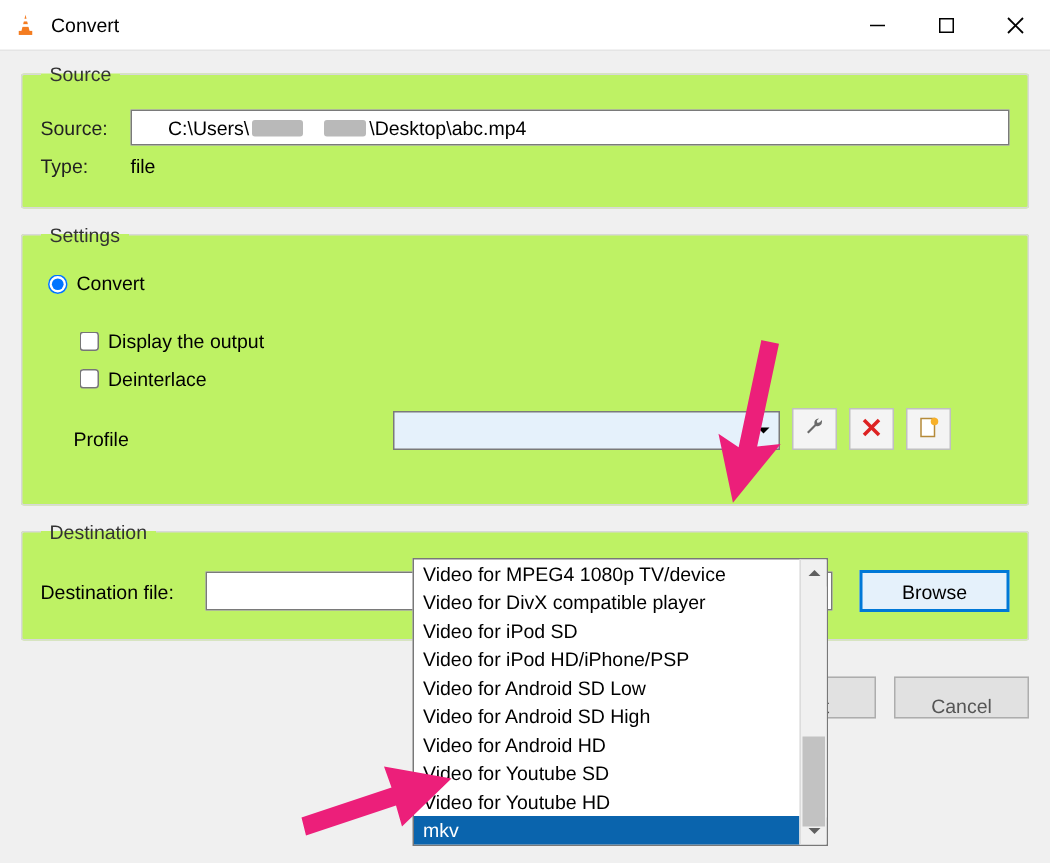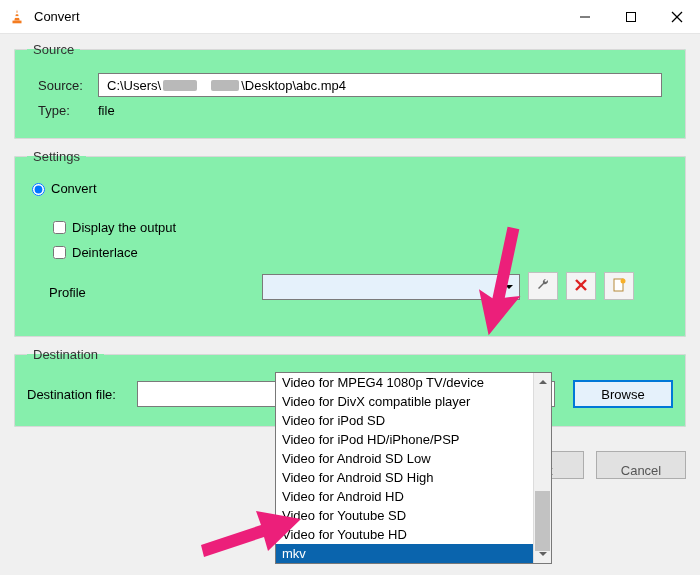--- a/index.html
+++ b/index.html
@@ -4,25 +4,25 @@
 <style>
   * { box-sizing: border-box; font-family: "Segoe UI", Tahoma, sans-serif; font-size: 13px; }
   body { margin: 0; background: #f0f0f0; width: 700px; height: 575px; position: relative; overflow: hidden; }
   .titlebar { height: 34px; background: #ffffff; display: flex; align-items: center; padding: 0 0 0 8px; border-bottom: 1px solid #e5e5e5; }
   .titlebar .icon { width: 18px; height: 18px; margin-right: 8px; }
   .titlebar .title { flex: 0 0 auto; color: #000; }
   .titlebar .spacer { flex: 1; }
   .winbtn { width: 46px; height: 32px; display: flex; align-items: center; justify-content: center; color: #000; }
   .winbtn svg { width: 12px; height: 12px; }
   .dialog-body { padding: 8px 14px; }
-  fieldset { border: 1px solid #d8d8d8; border-radius: 2px; padding: 10px 12px 14px; margin: 0 0 10px 0; background: #86efac; }
+  fieldset { border: 1px solid #d8d8d8; border-radius: 2px; padding: 10px 12px 14px; margin: 0 0 10px 0; background: #bef264; }
   legend { padding: 0 6px; color: #333; }
-  .row { display: flex; align-items: center; margin: 6px 11px; }
+  .row { display: flex; align-items: center; margin: 6px 0; }
   .lbl { width: 60px; color: #222; }
-  .source-input { flex: 1; border: 1px solid #7a7a7a; background: #fff; padding: 3px 8px; font-family: "Segoe UI", sans-serif; font-size: 13px; height: 24px; display: flex; align-items: center; overflow: hidden; white-space: nowrap; }
+  .source-input { flex: 1; border: 1px solid #7a7a7a; background: #fff; padding: 3px 24px; font-family: "Segoe UI", sans-serif; font-size: 13px; height: 24px; display: flex; align-items: center; overflow: hidden; white-space: nowrap; }
   .smudge { display:inline-block; background: #b9b9b9; border-radius:2px; height:11px; vertical-align:middle; }
   .radio, .check { display: flex; align-items: center; margin: 6px 0; }
   .radio input, .check input { margin-right: 6px; }
   .indent { margin-left: 22px; }
   .profile-row { display: flex; align-items: flex-end; margin: 10px 0 4px; }
   .profile-lbl { width: 235px; padding-left: 22px; }
   .combo { width: 258px; height: 26px; border: 1px solid #7a7a7a; background: #e5f1fb; display: flex; align-items: center; position: relative; }
   .combo .sel { flex: 1; padding: 0 6px; color: #444; }
   .combo .drop { width: 20px; height: 100%; display:flex; align-items:center; justify-content:center; }
   .iconbtn { width: 30px; height: 28px; border: 1px solid #c0c0c0; background: #f4f4f4; margin-left: 8px; display:flex; align-items:center; justify-content:center; }

